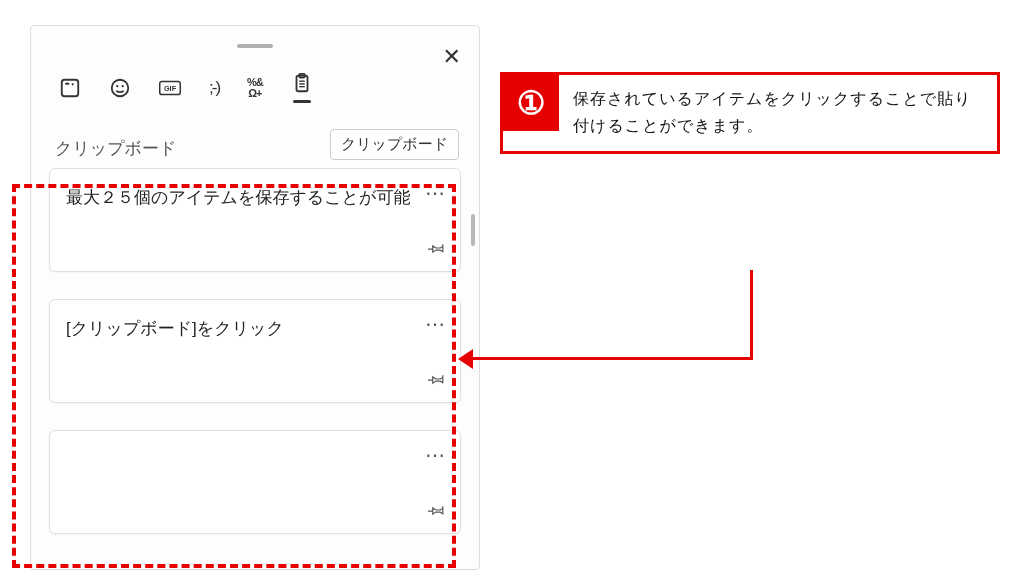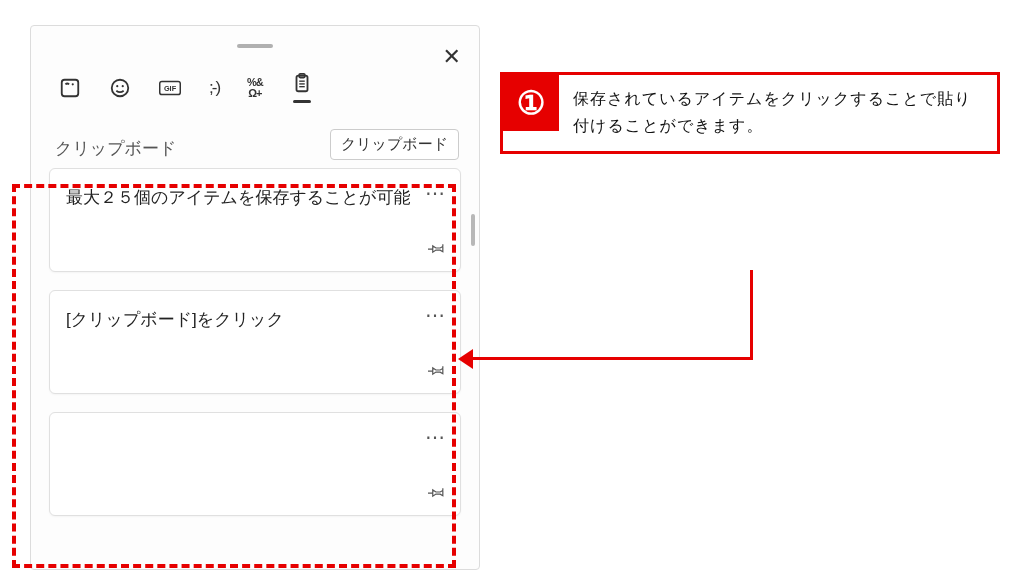--- a/index.html
+++ b/index.html
@@ -106,21 +106,21 @@
       width: 4px;
       height: 32px;
       background: #b8b8b8;
       border-radius: 2px;
     }
     .clip-item {
       background: #ffffff;
       border: 1px solid #e0e0e0;
       border-radius: 6px;
       padding: 16px 16px 12px 16px;
-      margin-bottom: 18px;
+      margin-bottom: 27px;
       position: relative;
       min-height: 104px;
       box-shadow: 0 1px 2px rgba(0,0,0,0.04);
       cursor: pointer;
     }
     .clip-text {
       font-size: 17px;
       color: #222;
       line-height: 1.5;
       padding-right: 30px;

